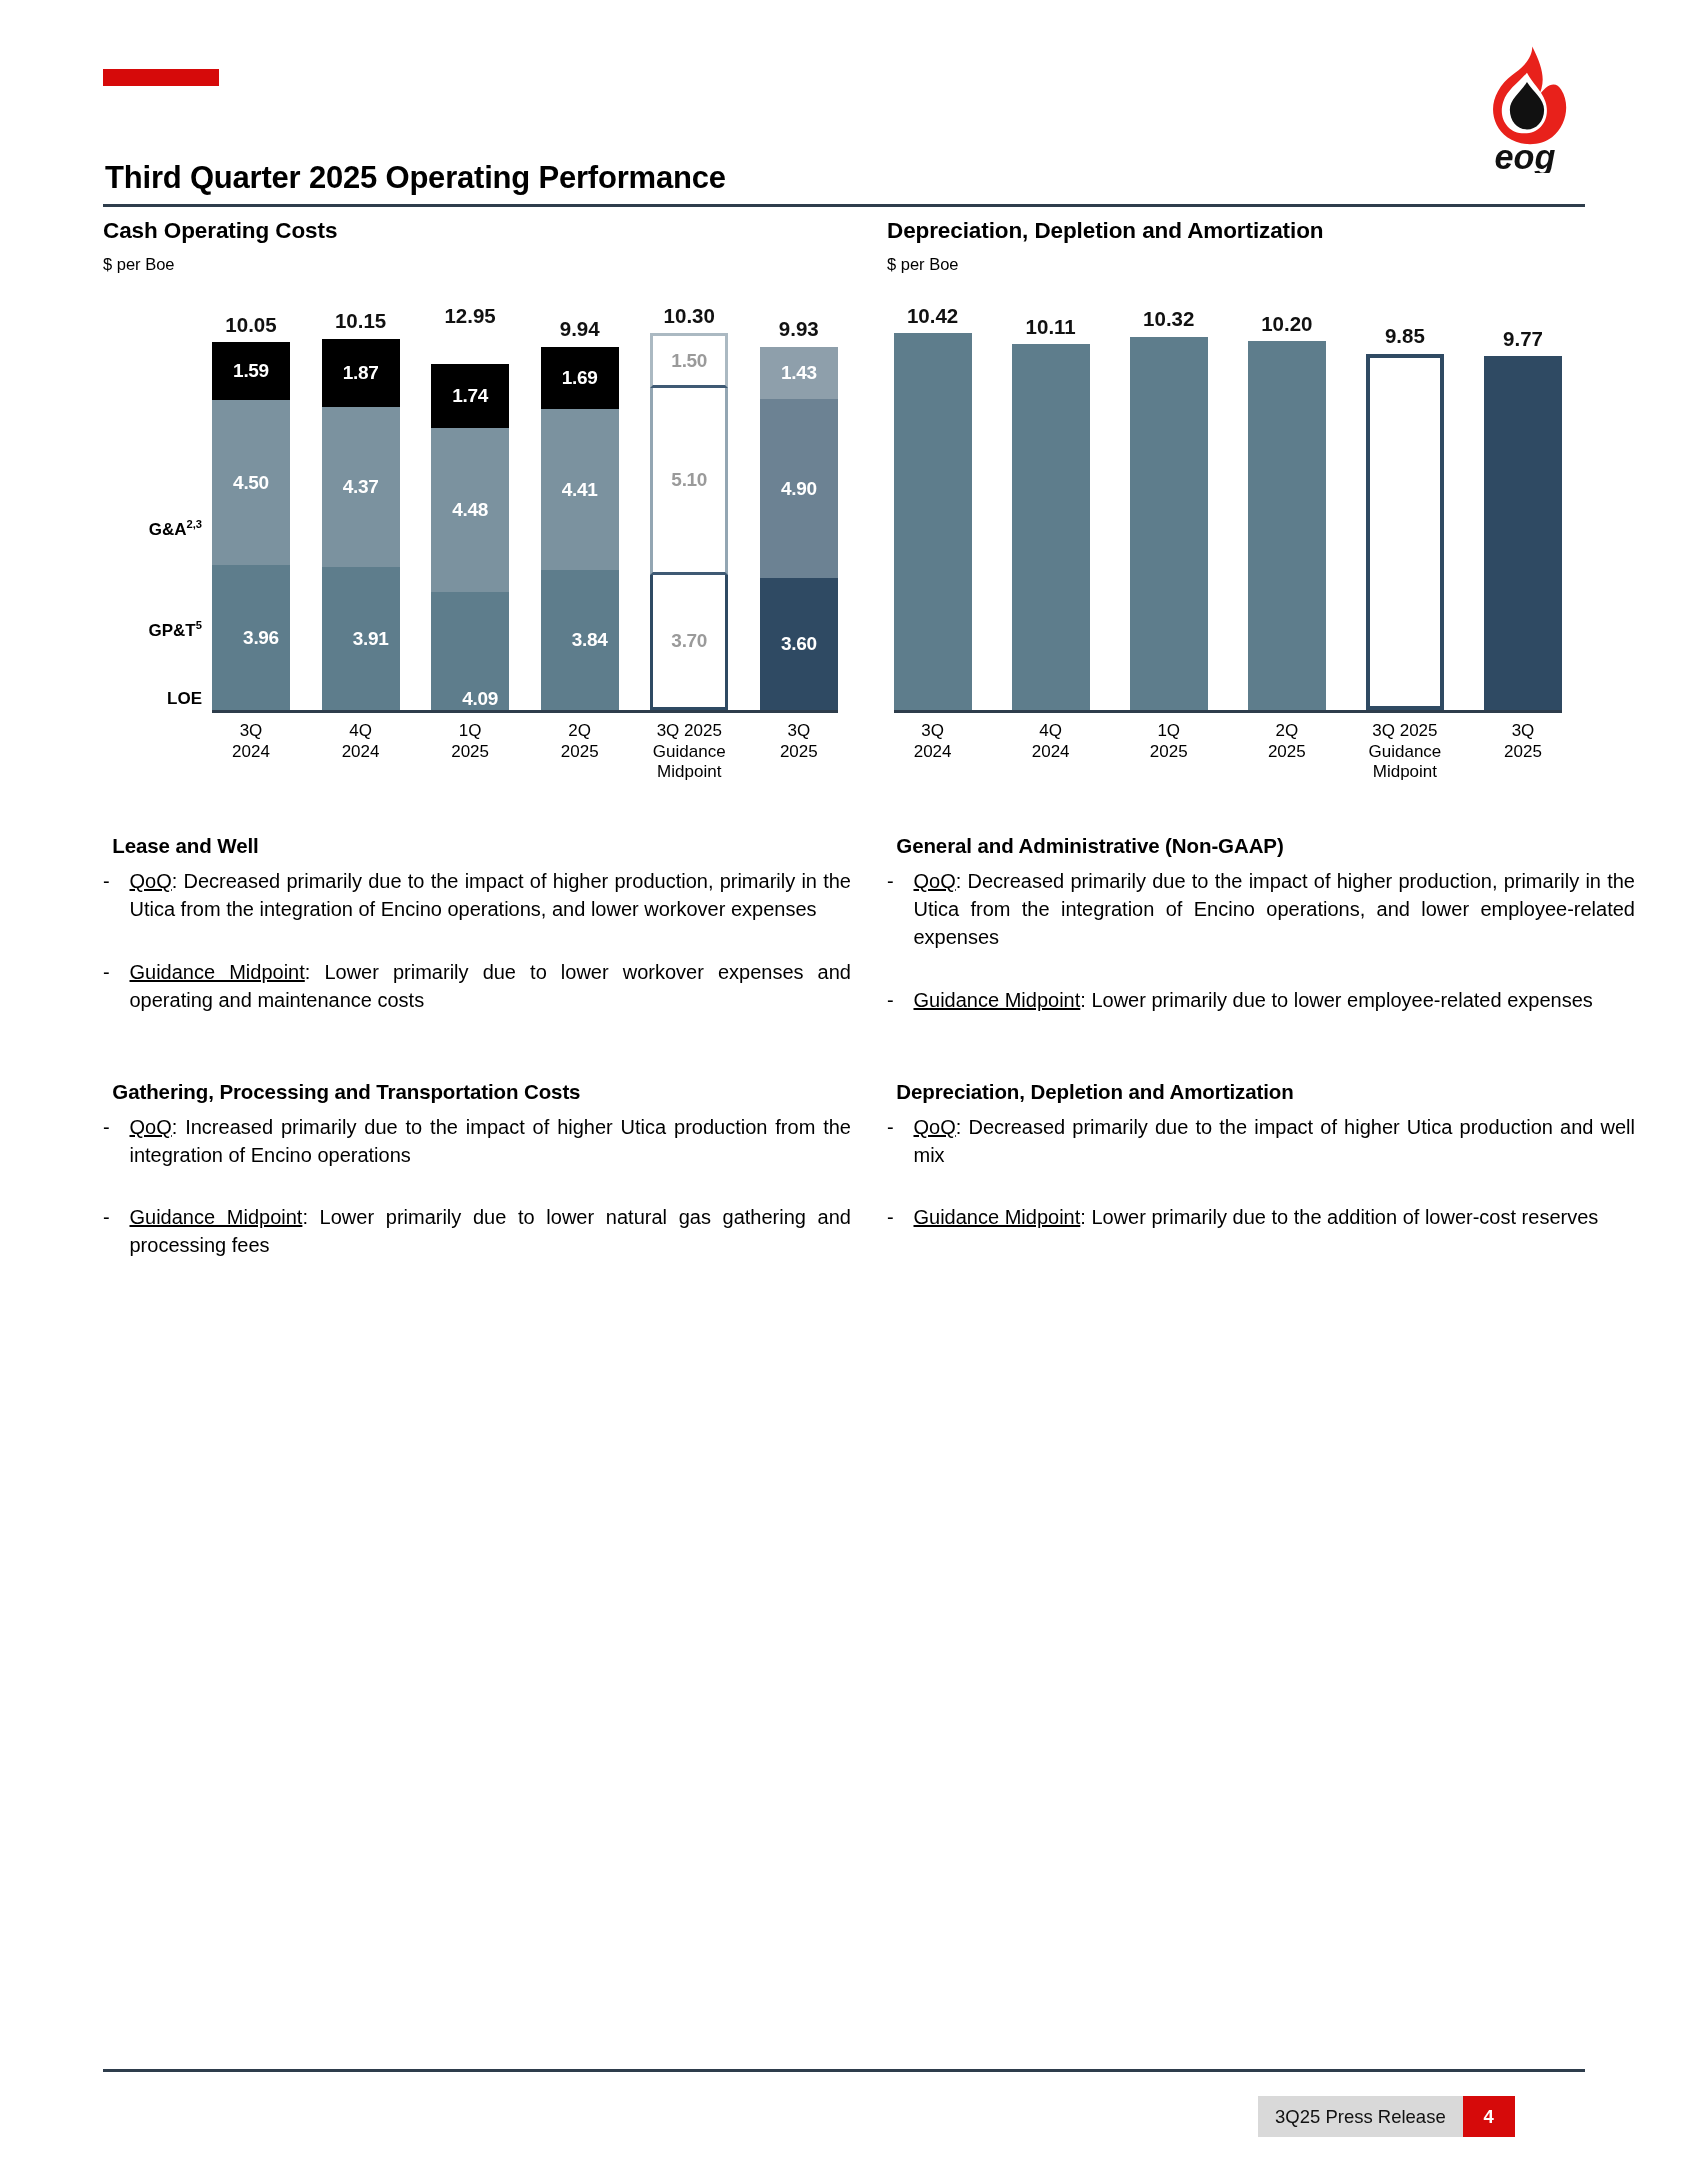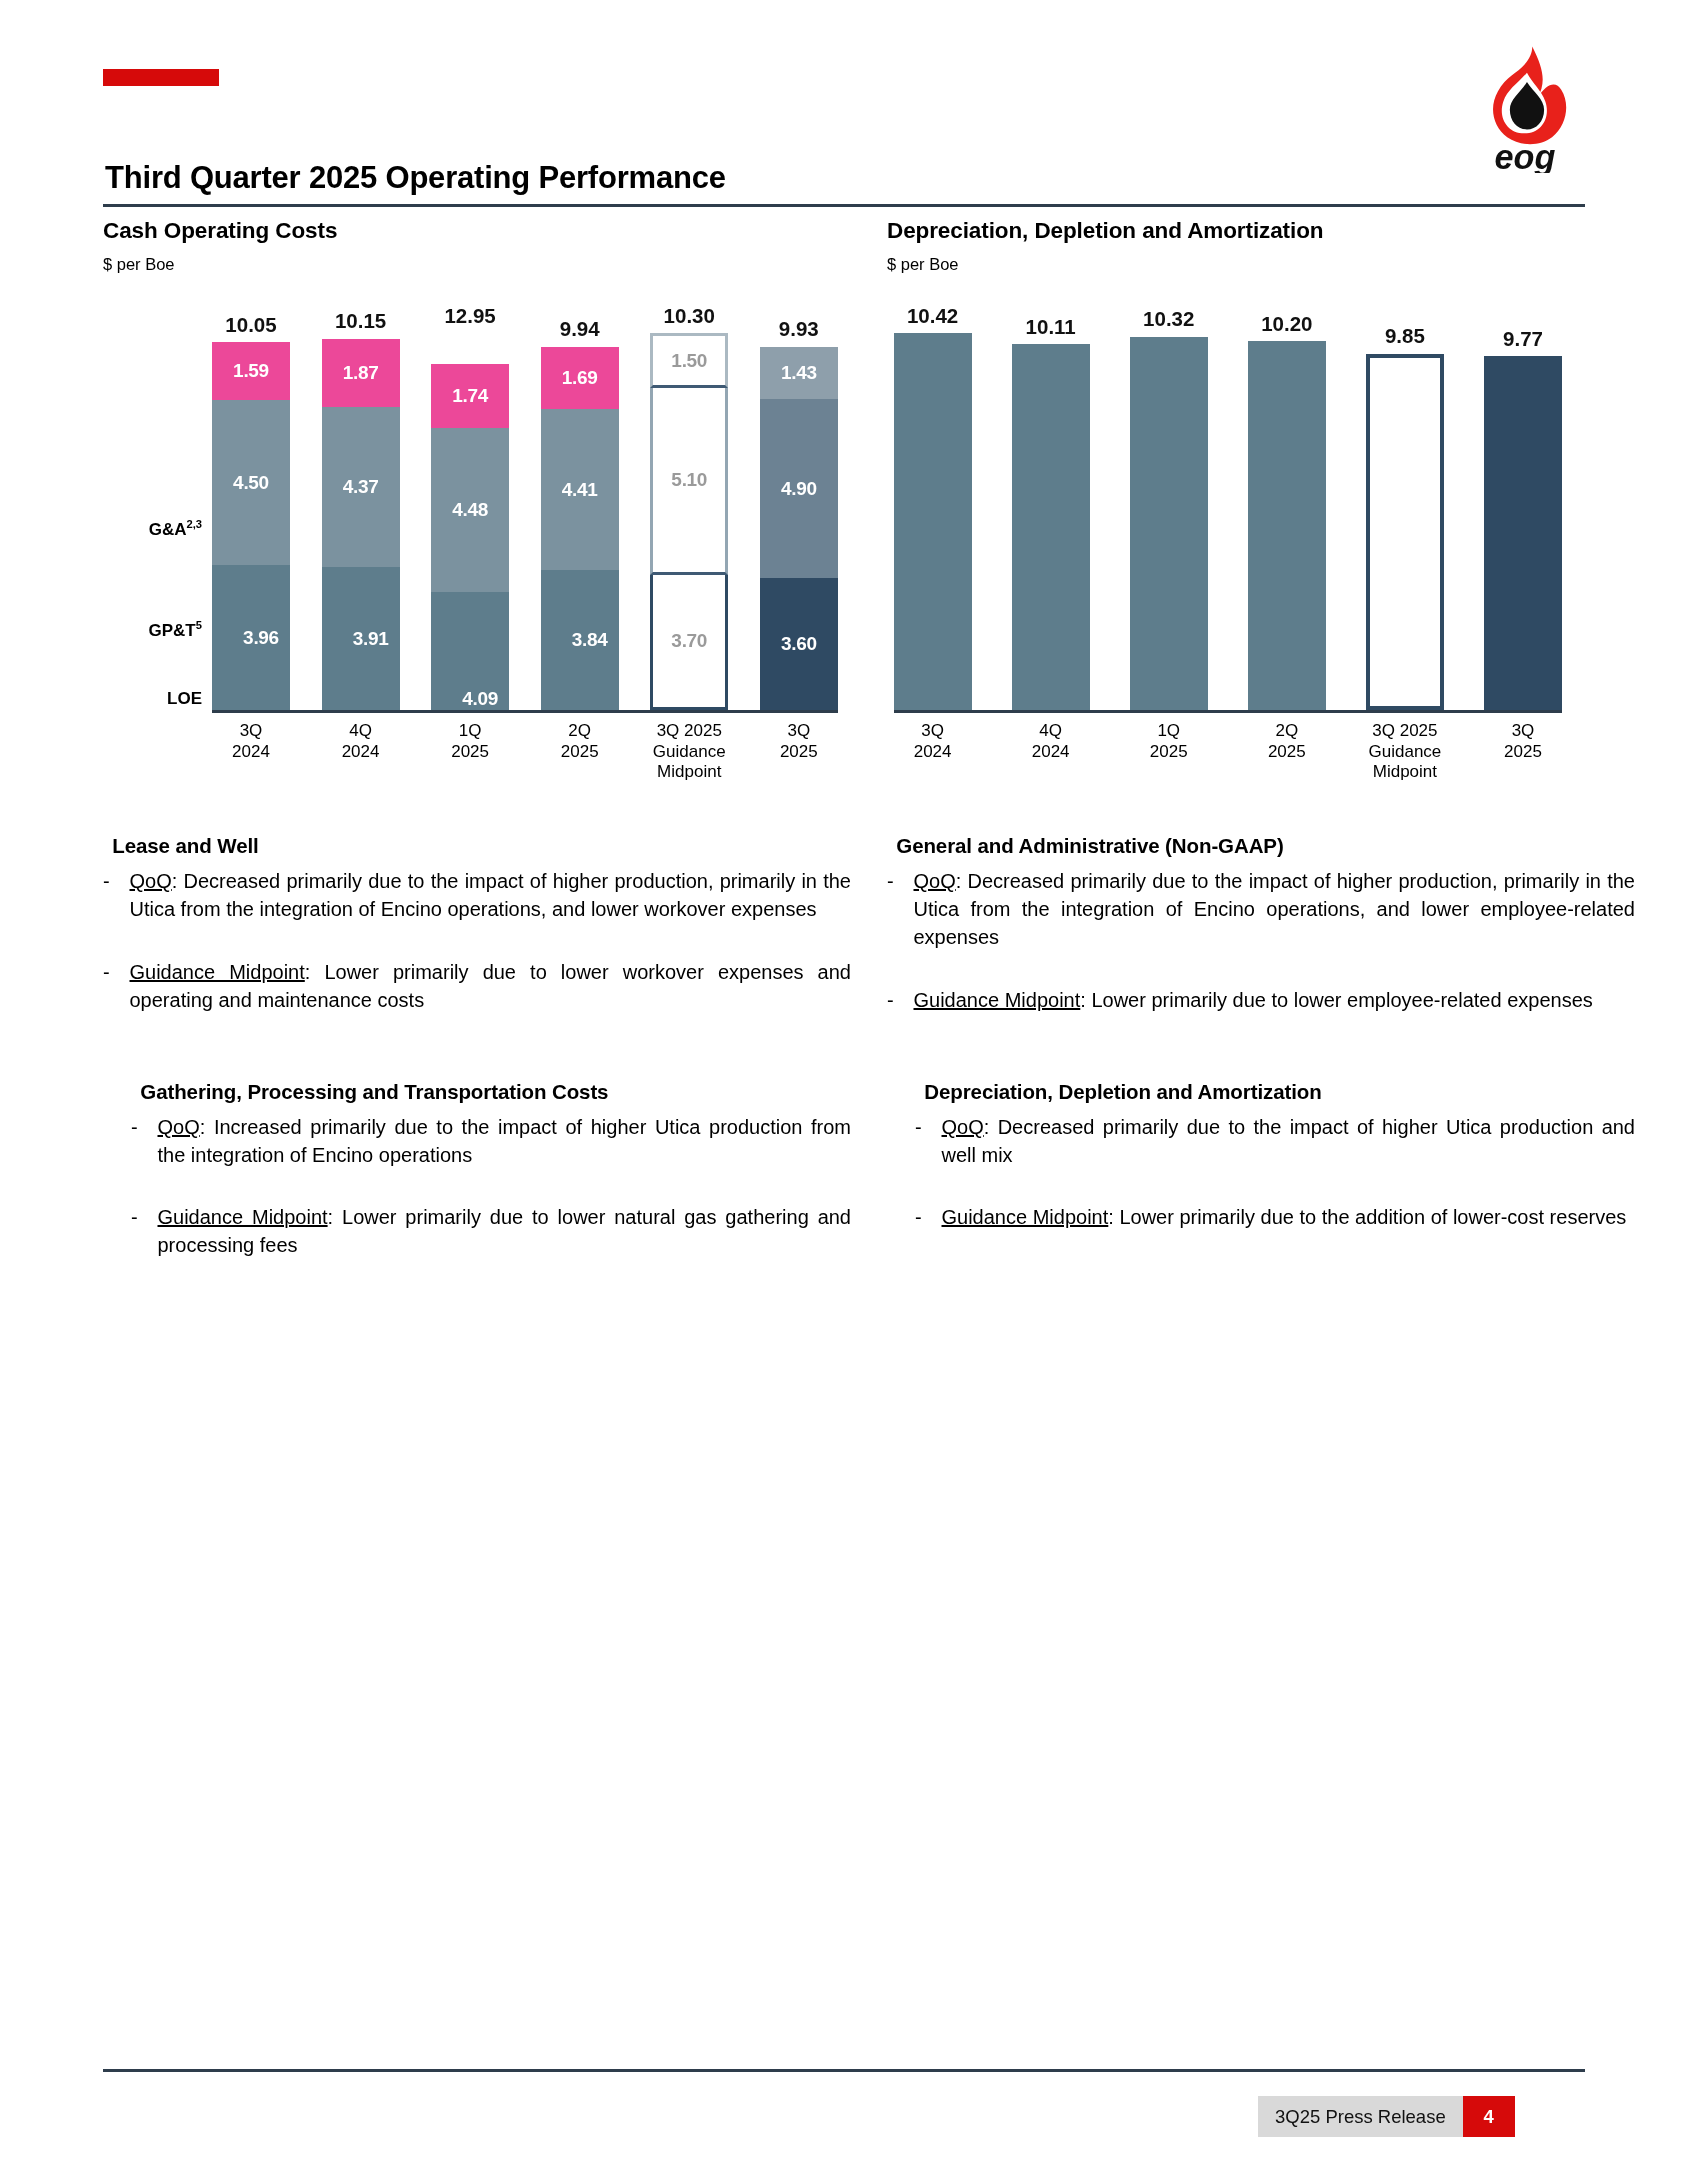--- a/index.html
+++ b/index.html
@@ -74,21 +74,21 @@
   .seg{
     position:relative; box-sizing:border-box;
     display:flex; align-items:center; justify-content:center;
   }
   .seg span{
     font-size:19px; font-weight:bold; color:#ffffff;
     letter-spacing:-0.3px;
   }
   .seg.outline span{ color:#9a9a9a; }
 
-  .seg.ga   { background:#ec4899; }
+  .seg.ga   { background:#000000; }
   .seg.gpt  { background:#7b929f; }
   .seg.loe  { background:#5e7d8c;padding-left:20px; }
   .seg.loe-dark{ background:#2f4a63; }
   .seg.gpt-dark{ background:#6c8293; }
   .seg.ga-dark { background:#8e9fab; }
 
   .seg.outline{ background:#ffffff; }
   .seg.ol-ga { border:3.3px solid #abb9c2; border-bottom:3.3px solid #3f5a74;}
   .seg.ol-gpt{ border:3.3px solid #93a6b3; border-top:none; border-bottom:3.3px solid #3f5a74;}
   .seg.ol-loe{ border:3.3px solid #2f4a63; border-top:none; }
@@ -102,21 +102,21 @@
     display:flex; justify-content:space-between;
   }
   .tick{
     width:78px; text-align:center; font-size:17px; line-height:20.5px;
     color:#000000;
   }
   .tick span{ display:block; white-space:nowrap; }
 
   
   .txtblock{ margin-top:71px; }
-  .txtblock.tight{ margin-top:66px;margin-left:28px; }
+  .txtblock.tight{ margin-top:66px; }
   .blk-title{
     font-size:20.5px; font-weight:bold; margin:0 0 5.3px 9.3px;
     letter-spacing:-0.1px;
   }
   .bullet{
     display:flex; margin-top:9.3px;
   }
   .dash{
     width:26.5px; flex:0 0 26.5px; font-size:20px; line-height:28px;
     text-align:left;

